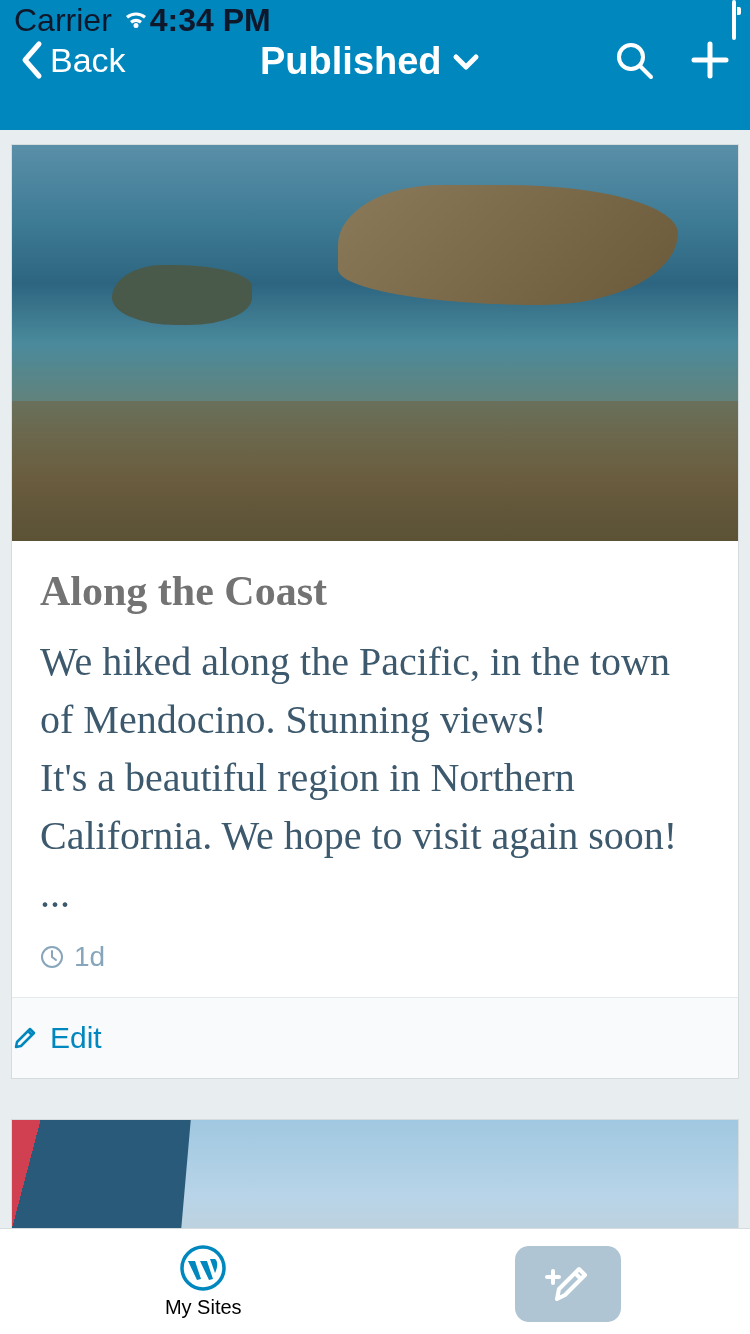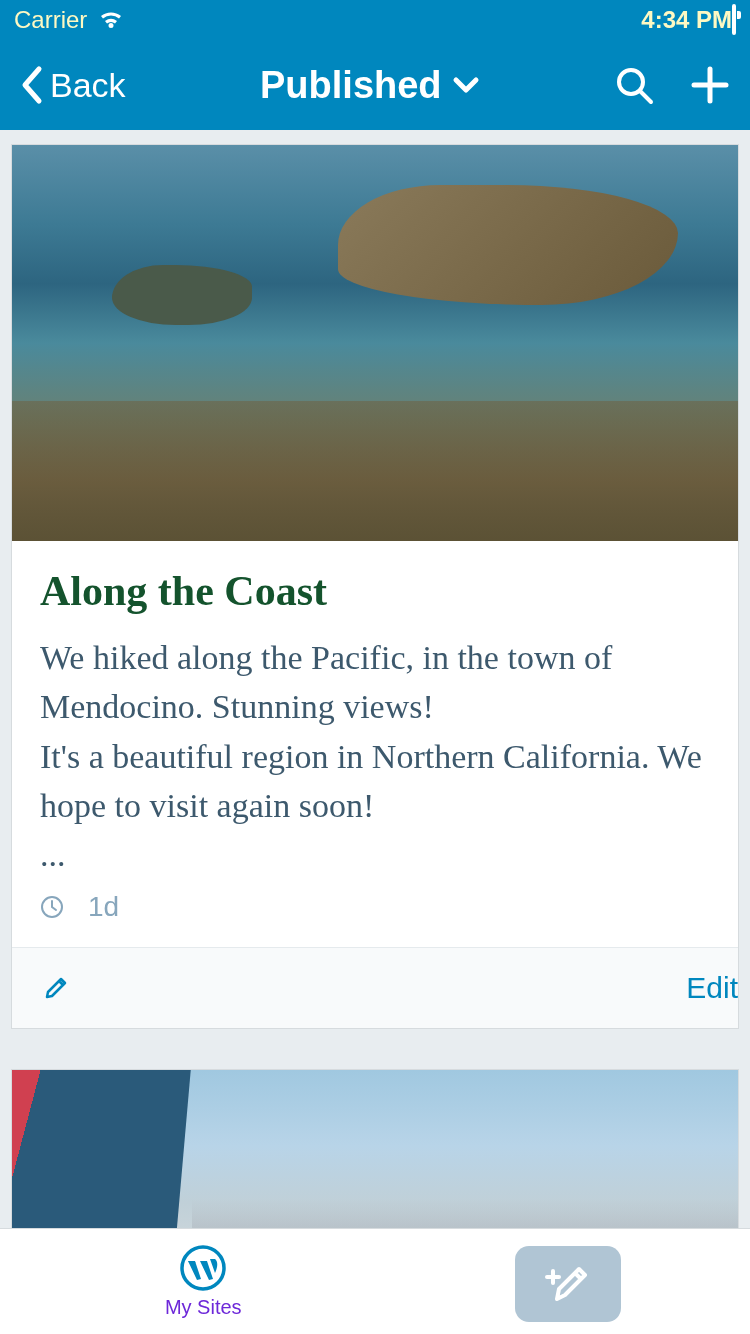--- a/index.html
+++ b/index.html
@@ -1,56 +1,56 @@
 <!DOCTYPE html>
 <html><head>
 <meta charset="utf-8">
 <style>
   * { box-sizing: border-box; margin: 0; padding: 0; }
   html, body { width: 750px; height: 1334px; overflow: hidden; font-family: -apple-system, "Helvetica Neue", Arial, sans-serif; }
   body { background: #e8edf0; display: flex; flex-direction: column; }
 
   
-  .status-bar { height: 40px; background: #0087be; color: #fef9c3; display: flex; align-items: center; padding: 0 14px; font-size: 24px; }
+  .status-bar { height: 40px; background: #0087be; color: #0f172a; display: flex; align-items: center; padding: 0 14px; font-size: 32px; }
   .status-left { display: flex; align-items: center; gap: 10px; }
-  .status-center { flex: 1; text-align: right; font-weight: 600; }
+  .status-center { flex: 1; text-align: left; font-weight: 600; }
   .status-right { display: flex; align-items: center; justify-content: flex-end; }
   .battery { width: 54px; height: 22px; border: 2.5px solid #fff; border-radius: 4px; position: relative; }
   .battery::after { content:""; position:absolute; right:-7px; top:5px; width:4px; height:8px; background:#fff; border-radius:0 2px 2px 0; }
   .battery-fill { background:#fff; height:100%; width:100%; border-radius:1px; }
 
   
-  .nav-bar { height: 90px; background:#0087be; color:#fff; display:flex; align-items:center; padding:0 20px; }
+  .nav-bar { height: 90px; background:#0087be; color:#fff; display:flex; align-items:flex-start; padding:0 20px; }
   .nav-back { display:flex; align-items:center; gap:6px; font-size:34px; }
   .nav-title-wrap { flex:1; display:flex; align-items:center; justify-content:center; gap:10px; font-size:38px; font-weight:700; }
   .nav-actions { display:flex; align-items:center; gap:36px; }
 
   
   .content { flex:1; overflow:hidden; padding:14px 11px 0 11px; }
   .card { background:#fff; border:1px solid #d6dbde; margin-bottom:40px; }
   .card-image { height:396px; background:linear-gradient(180deg,#5a8fa8 0%,#3d7a94 20%,#2d6580 35%,#4a8a9c 50%,#6a8070 70%,#8a7050 85%,#6a6050 100%); position:relative; overflow:hidden; }
   .coast-rocks { position:absolute; top:40px; right:60px; width:340px; height:120px; background:linear-gradient(135deg,#8a7a5a,#6a5a3a); border-radius:30% 50% 40% 60%/50% 40% 60% 30%; }
   .coast-rocks2 { position:absolute; top:120px; left:100px; width:140px; height:60px; background:#4a5a4a; border-radius:40% 60% 50% 50%/60% 40% 50% 50%; }
   .coast-shore { position:absolute; bottom:0; left:0; right:0; height:140px; background:linear-gradient(180deg,rgba(110,100,70,0.6),rgba(90,80,50,0.9)); }
   .card-body { padding:26px 28px 24px 28px; }
-  .card-title { font-size:42px; font-weight:800; color:#14532d; margin-bottom:18px; font-family: Georgia, 'Times New Roman', serif; }
-  .card-excerpt { font-size:34px; line-height:1.45; color:#3d596d; font-family: Georgia, 'Times New Roman', serif; white-space:pre-line; }
-  .card-meta { display:flex; align-items:center; gap:24px; color:#87a6bc; font-size:28px; margin-top:12px; }
+  .card-title { font-size:42px; font-weight:800; color:#737373; margin-bottom:18px; font-family: Georgia, 'Times New Roman', serif; }
+  .card-excerpt { font-size:40px; line-height:1.45; color:#3d596d; font-family: Georgia, 'Times New Roman', serif; white-space:pre-line; }
+  .card-meta { display:flex; align-items:center; gap:10px; color:#87a6bc; font-size:28px; margin-top:18px; }
   .card-actions { display:flex; border-top:1px solid #e5eaed; background:#f8fafb; }
-  .card-action { flex:1; height:80px; display:flex; align-items:center; justify-content:space-between; color:#0087be; font-size:30px; border-right:1px solid #e5eaed;margin-left:31px; }
+  .card-action { flex:1; height:80px; display:flex; align-items:center; justify-content:flex-start; gap:12px; color:#0087be; font-size:30px; border-right:1px solid #e5eaed; }
   .card-action:last-child { border-right:none; }
 
   .card-image2 { height:190px; background:linear-gradient(180deg,#a0c8e0 0%,#b8d4e8 40%,#c0d0d8 70%,#d0d8dc 100%); position:relative; overflow:hidden; }
   .building { position:absolute; left:-10px; top:-20px; width:180px; height:240px; background:linear-gradient(100deg,#d04050 0 15%,#2a5a7a 15% 100%); transform:skewX(-5deg); }
   .skyline { position:absolute; bottom:0; left:180px; right:0; height:60px; background:linear-gradient(180deg,transparent,#a8b0b8); }
 
   
   .tab-bar { height:106px; background:#fff; border-top:1px solid #d6dbde; display:flex; }
   .tab { flex:1; display:flex; flex-direction:column; align-items:center; justify-content:center; gap:4px; color:#b0c5d4; font-size:20px; }
-  .tab.active { color:#6d28d9;padding-left:21px; }
+  .tab.active { color:#000000;padding-left:21px; }
   .tab-icon { height:48px; display:flex; align-items:center; justify-content:center; }
   .compose-btn { width:106px; height:76px; background:#b0c5d4; border-radius:14px; display:flex; align-items:center; justify-content:center; margin-top:4px; }
 
   svg { display:block; }
 </style>
 </head>
 <body>
 
 <div class="status-bar">
   <div class="status-left">

